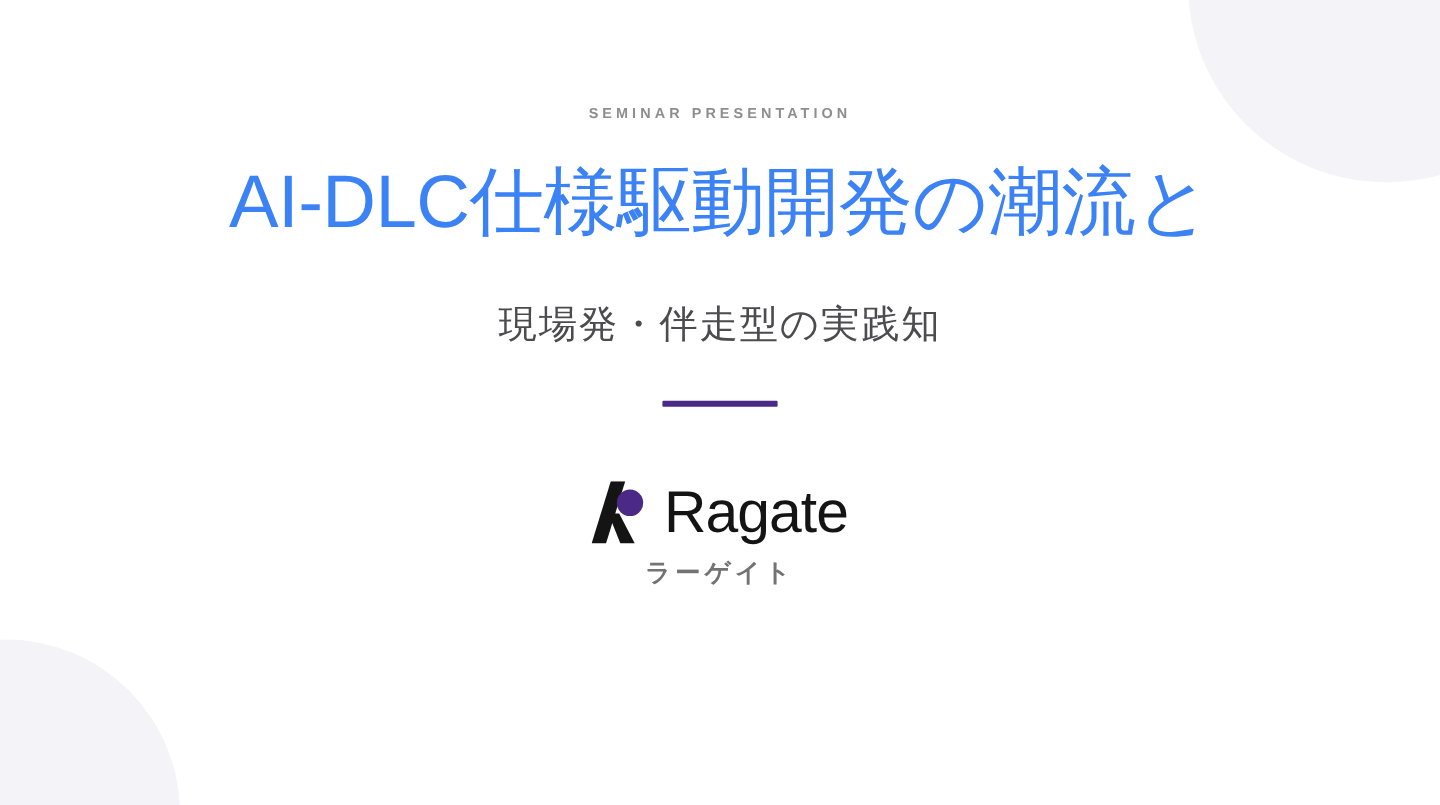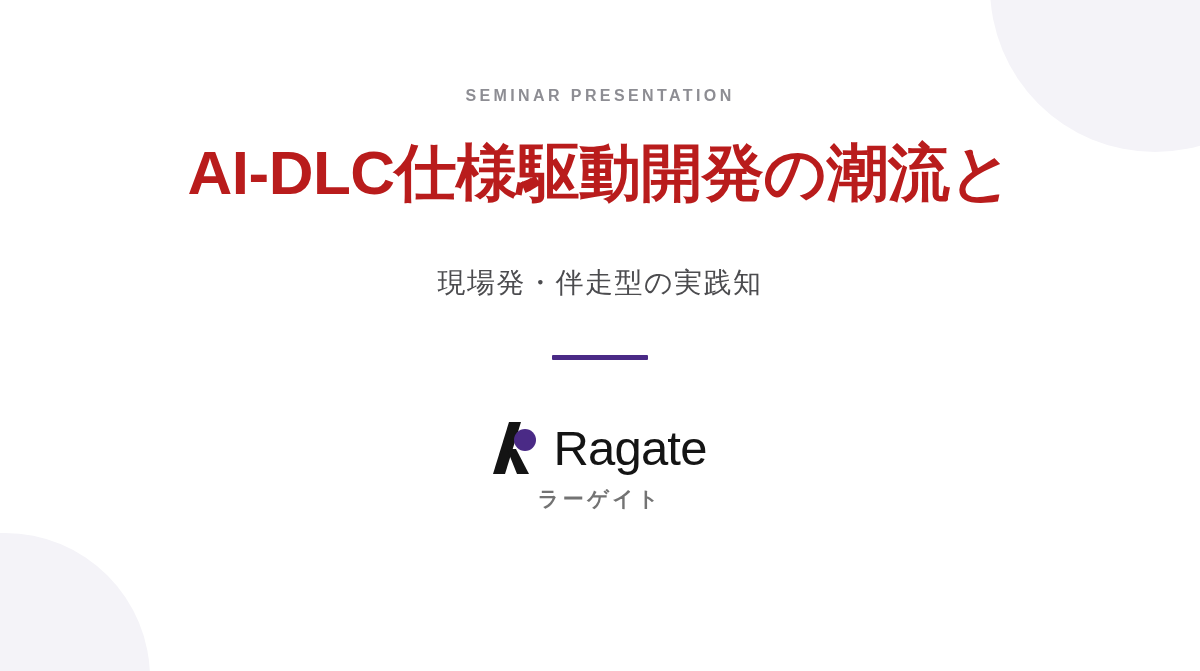--- a/index.html
+++ b/index.html
@@ -46,53 +46,53 @@
     display: flex;
     flex-direction: column;
     align-items: center;
     justify-content: flex-start;
     padding-top: 88px;
     box-sizing: border-box;
     z-index: 2;
   }
 
   .eyebrow {
-    font-size: 16px;
+    font-size: 12px;
     font-weight: 700;
     letter-spacing: 3.4px;
     color: #8d8d93;
     text-transform: uppercase;
     line-height: 1;
     margin: 0;
     text-align: right;
   }
 
   .title {
     margin: 0;
     padding-top: 31px;
     font-size: 62px;
-    font-weight: 700;
-    color: #b91c1c;
+    font-weight: 400;
+    color: #3b82f6;
     line-height: 1.24;
     letter-spacing: -0.5px;
     text-align: center;
     max-width: 1060px;
   }
   .title .line {
     display: block;
     white-space: nowrap;
   }
   .title .line-2 {
     letter-spacing: 1px;
   }
 
   .subtitle {
-    margin: 11px;
+    margin: 0;
     padding-top: 42px;
-    font-size: 28px;
+    font-size: 32px;
     font-weight: 400;
     color: #4c4c4f;
     letter-spacing: 1.5px;
     line-height: 1.3;
     text-align: center;
     font-family: Liberation Serif, serif;
   }
 
   .divider {
     margin-top: 43px;

